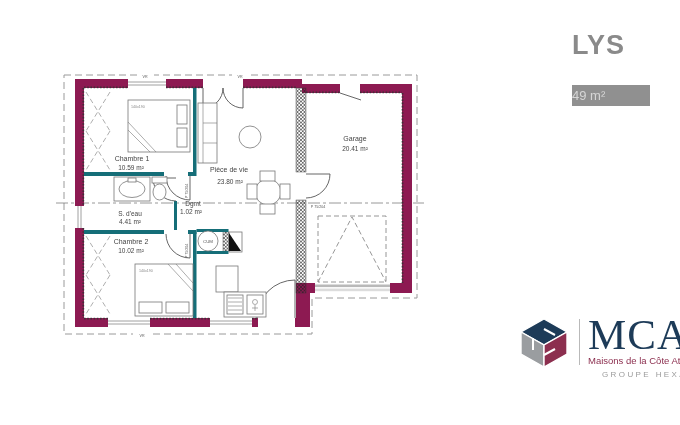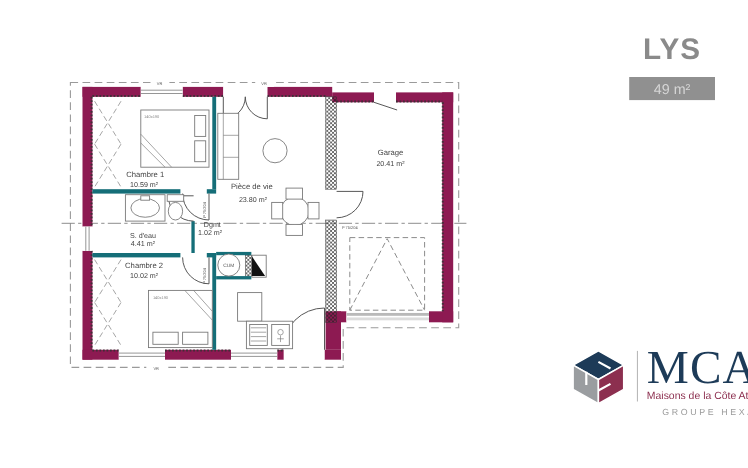--- a/index.html
+++ b/index.html
@@ -21,23 +21,23 @@
   .clo{stroke:#999;stroke-dasharray:5,3;stroke-width:.8;}
   .f{stroke:#777;fill:#fff;stroke-width:.8;}
   .fl{stroke:#777;stroke-width:.6;fill:none;}
   .rl{font-size:7px;fill:#444;}
   .ra{font-size:6.5px;fill:#444;}
   .tl{font-size:3.6px;fill:#555;}
   .cum{font-size:4.4px;fill:#555;}
   .bedlbl{font-size:3.6px;fill:#888;}
 
   
-  .header{position:absolute;left:572px;top:30px;width:78px;text-align:center;}
+  .header{position:absolute;left:572px;top:30px;width:78px;}
   .title{font-size:27px;font-weight:bold;color:var(--text-gray,#8a8a8a);letter-spacing:1px;}
-  .badge{margin-top:9px;background:var(--badge-gray,#909090);color:#d6d6d6;
+  .badge{margin-top:24px;background:var(--badge-gray,#909090);color:#d6d6d6;
          font-size:13px;height:21px;line-height:21px;width:78px;}
 
   
   .logo{position:absolute;left:517px;top:316px;display:flex;align-items:flex-start;}
   .logo-icon{width:54px;height:54px;flex:0 0 auto;}
   .logo-divider{width:1px;height:46px;background:#b9b9b9;margin:3px 8px 0 8px;}
   .logo-text{white-space:nowrap;}
   .brand{font-family:"Liberation Serif",serif;font-size:43px;line-height:38px;
          color:var(--brand-navy,#1d3b58);letter-spacing:1px;}
   .tagline{font-size:9.5px;color:var(--brand-maroon,#8c2f4f);margin-top:1px;}

